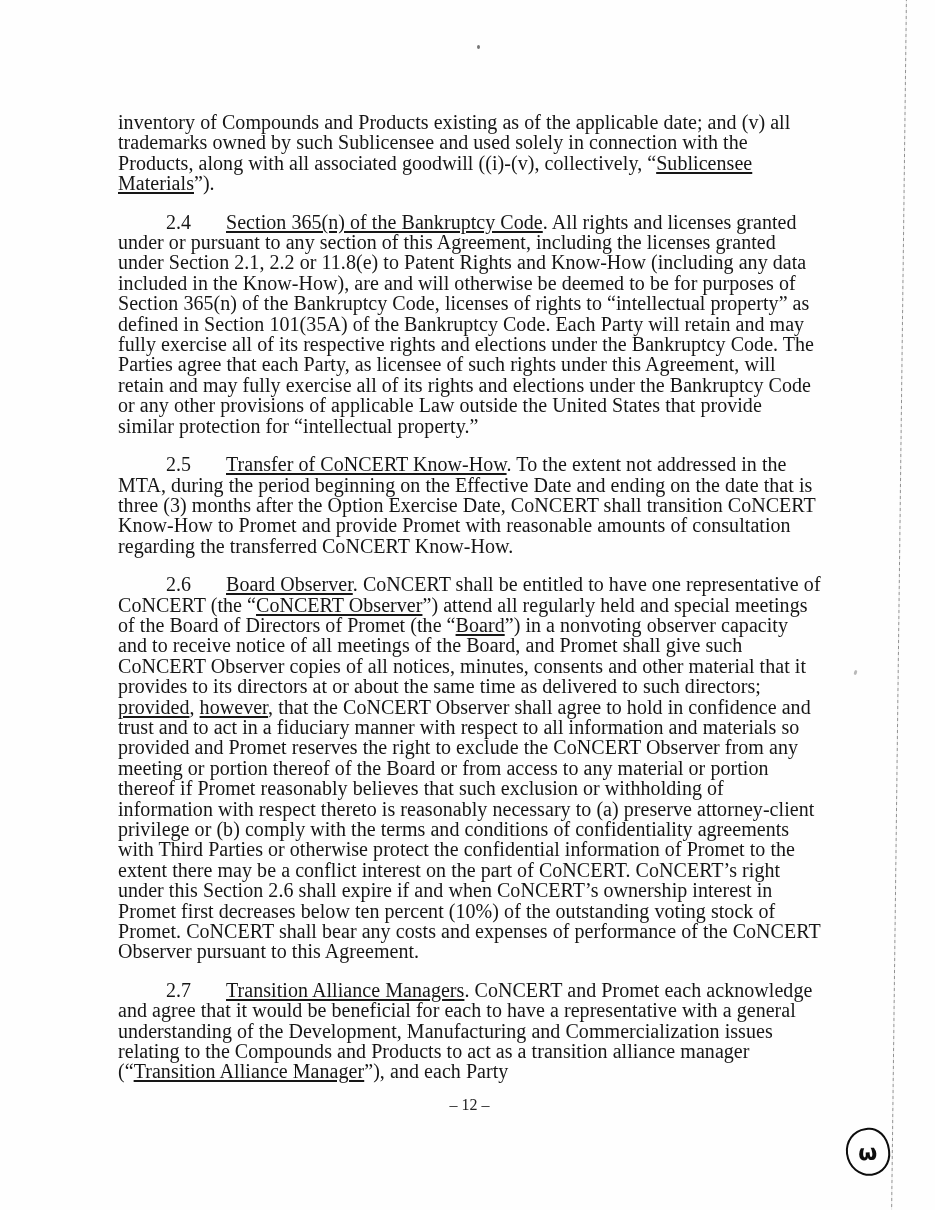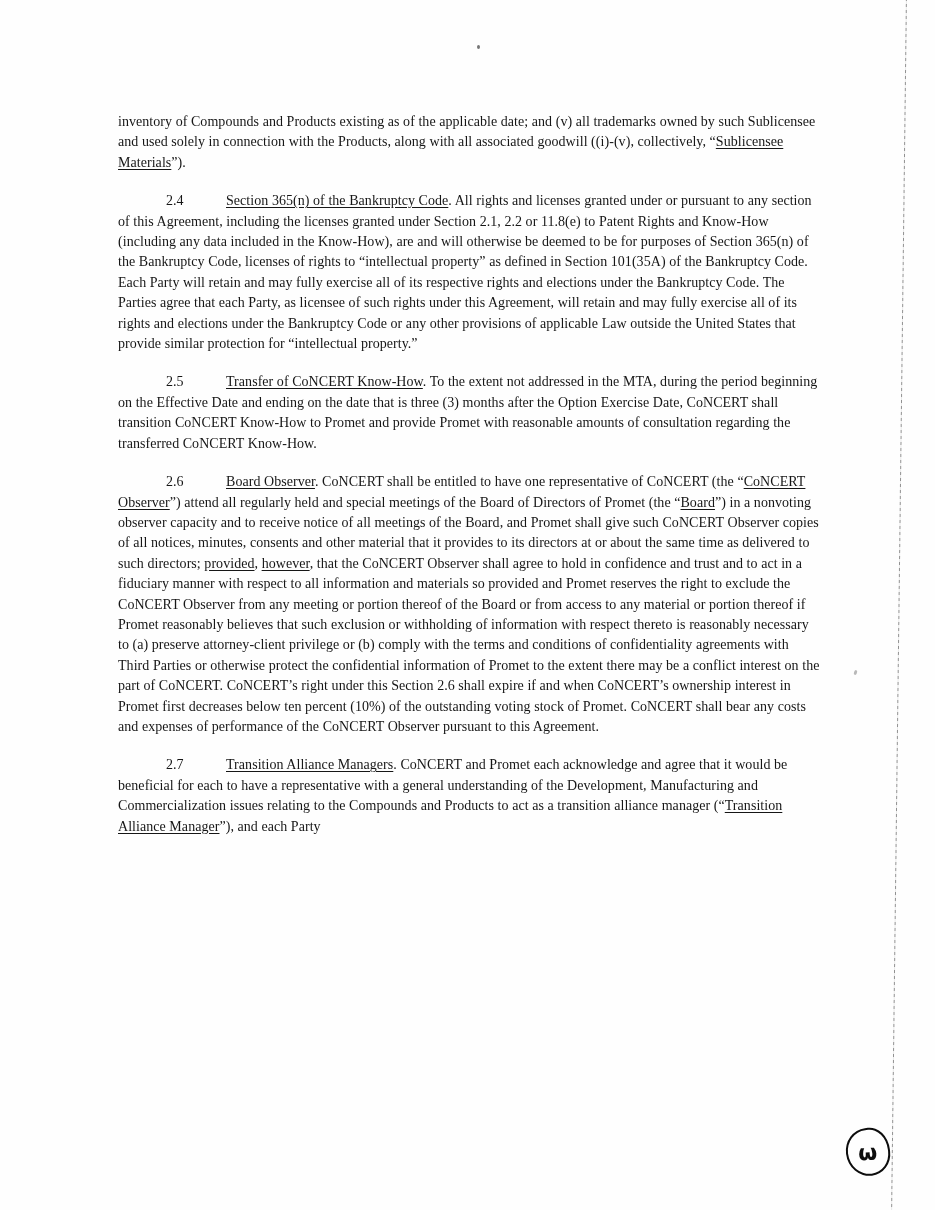--- a/index.html
+++ b/index.html
@@ -12,21 +12,21 @@
     overflow: hidden;
     font-family: "Liberation Serif", serif;
     color: #161616;
   }
   .content {
     position: absolute;
     left: 118px;
     top: 0;
     width: 703px;
     padding-top: 112px;
-    font-size: 14px;
+    font-size: 20px;
     line-height: 20.4px;
     letter-spacing: 0.05px;
     text-align: left;
   }
   .para { margin: 0 0 18px 0; }
   .sec  { text-indent: 48px; }
   .num  {
     display: inline-block;
     width: 60px;
     text-indent: 0;
@@ -101,18 +101,19 @@
     <p class="para sec"><span class="num">2.4</span><span class="u">Section 365(n) of the Bankruptcy Code</span><span>.  All rights and licenses granted under or pursuant to any section of this Agreement, including the licenses granted under Section 2.1, 2.2 or 11.8(e) to Patent Rights and Know-How (including any data included in the Know-How), are and will otherwise be deemed to be for purposes of Section 365(n) of the Bankruptcy Code, licenses of rights to “intellectual property” as defined in Section 101(35A) of the Bankruptcy Code.  Each Party will retain and may fully exercise all of its respective rights and elections under the Bankruptcy Code.  The Parties agree that each Party, as licensee of such rights under this Agreement, will retain and may fully exercise all of its rights and elections under the Bankruptcy Code or any other provisions of applicable Law outside the United States that provide similar protection for “intellectual property.”</span></p>
 
     <p class="para sec"><span class="num">2.5</span><span class="u">Transfer of CoNCERT Know-How</span><span>.  To the extent not addressed in the MTA, during the period beginning on the Effective Date and ending on the date that is three (3) months after the Option Exercise Date, CoNCERT shall transition CoNCERT Know-How to Promet and provide Promet with reasonable amounts of consultation regarding the transferred CoNCERT Know-How.</span></p>
 
     <p class="para sec"><span class="num">2.6</span><span class="u">Board Observer</span><span>.  CoNCERT shall be entitled to have one representative of CoNCERT (the “</span><span class="u">CoNCERT Observer</span><span>”) attend all regularly held and special meetings of the Board of Directors of Promet (the “</span><span class="u">Board</span><span>”) in a nonvoting observer capacity and to receive notice of all meetings of the Board, and Promet shall give such CoNCERT Observer copies of all notices, minutes, consents and other material that it provides to its directors at or about the same time as delivered to such directors; </span><span class="u">provided</span><span>, </span><span class="u">however</span><span>, that the CoNCERT Observer shall agree to hold in confidence and trust and to act in a fiduciary manner with respect to all information and materials so provided and Promet reserves the right to exclude the CoNCERT Observer from any meeting or portion thereof of the Board or from access to any material or portion thereof if Promet reasonably believes that such exclusion or withholding of information with respect thereto is reasonably necessary to (a) preserve attorney-client privilege or (b) comply with the terms and conditions of confidentiality agreements with Third Parties or otherwise protect the confidential information of Promet to the extent there may be a conflict interest on the part of CoNCERT. CoNCERT’s right under this Section 2.6 shall expire if and when CoNCERT’s ownership interest in Promet first decreases below ten percent (10%) of the outstanding voting stock of Promet.  CoNCERT shall bear any costs and expenses of performance of the CoNCERT Observer pursuant to this Agreement.</span></p>
 
     <p class="para sec"><span class="num">2.7</span><span class="u">Transition Alliance Managers</span><span>.  CoNCERT and Promet each acknowledge and agree that it would be beneficial for each to have a representative with a general understanding of the Development, Manufacturing and Commercialization issues relating to the Compounds and Products to act as a transition alliance manager (“</span><span class="u">Transition Alliance Manager</span><span>”), and each Party</span></p>
 
   </div>
 
+  <div class="footer">– 12 –</div>
 
   <div class="mark">
     <span class="mark-glyph">ω</span>
   </div>
 
 </div>
 
 </body></html>

